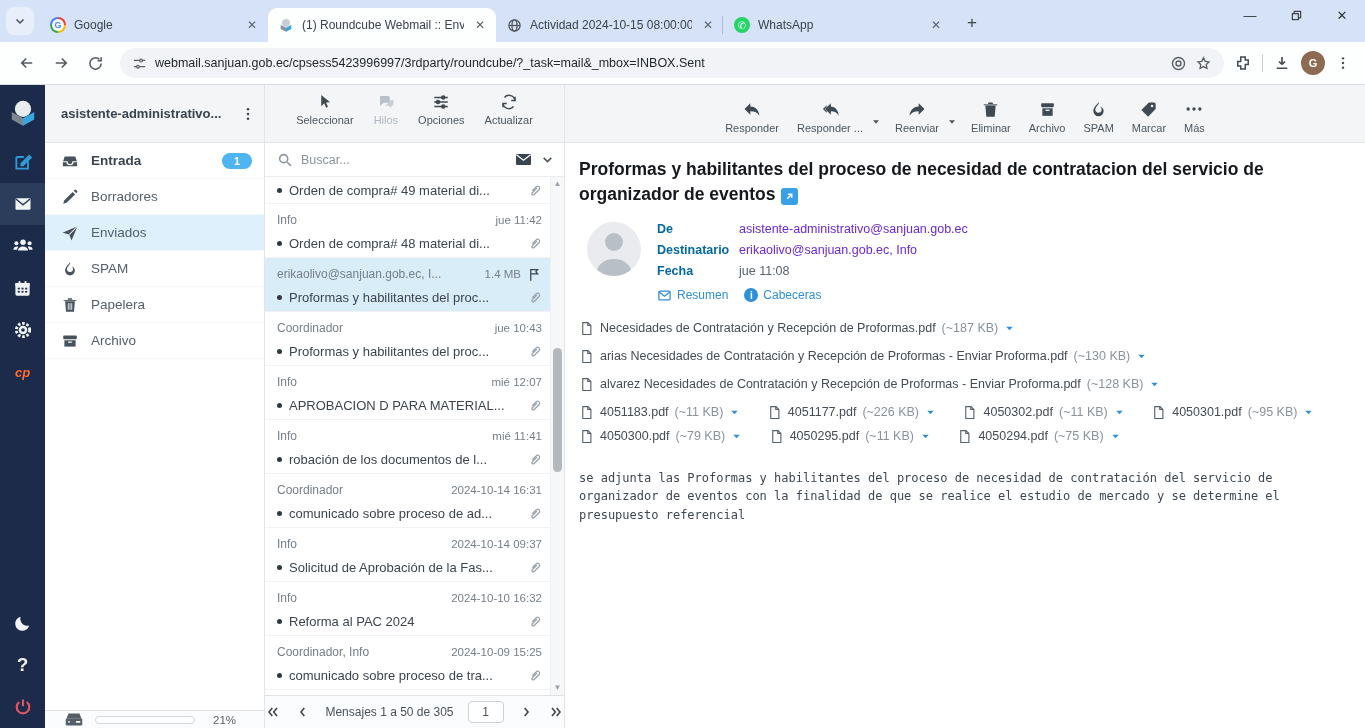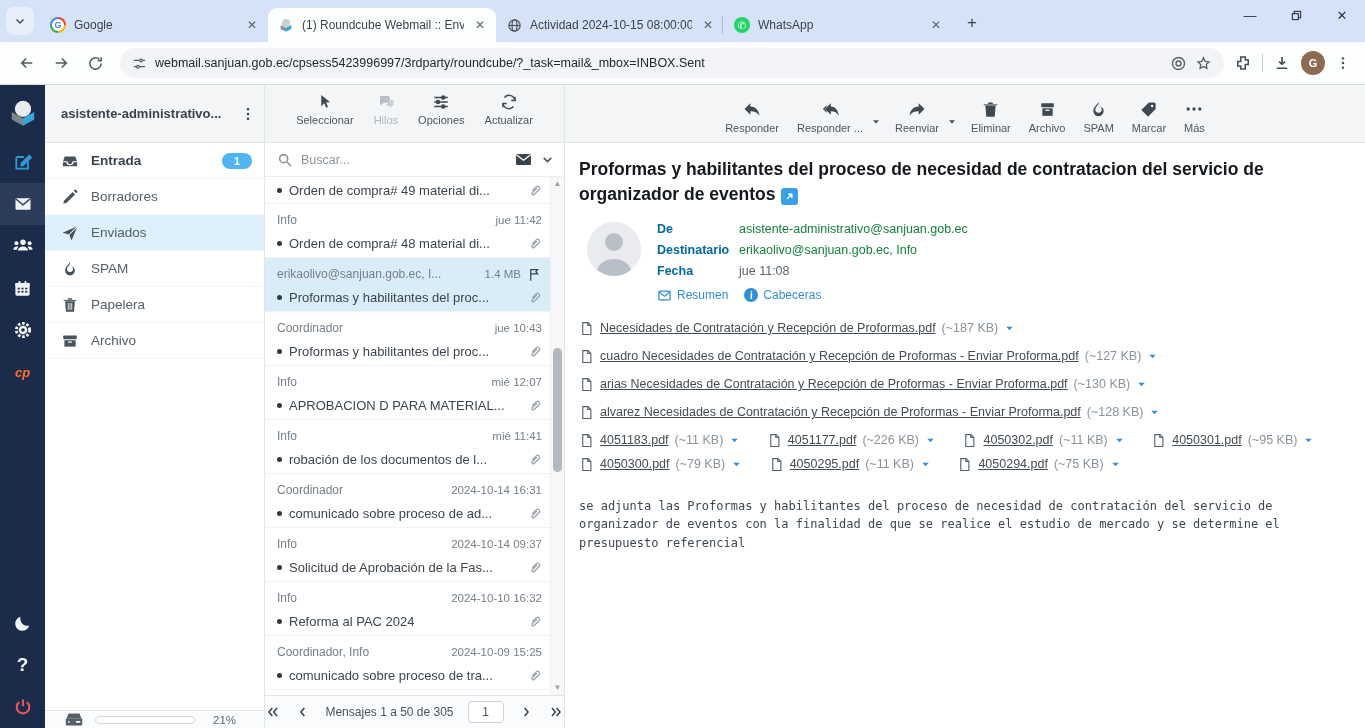--- a/index.html
+++ b/index.html
@@ -89,31 +89,31 @@
   .msg-toolbar { display:flex; align-items:center; justify-content:center; gap:6px; padding-top:6px; }
   .mt-caret { color:#4c565f; margin:10px 2px 0 -4px; display:flex; }
   .msg-content { flex:1; overflow:hidden; padding:14px 14px 0 14px; background:#fff; }
   .subject-line { font-size:17.5px; font-weight:bold; color:#15191d; line-height:1.45; max-width:800px; }
   .opennew { display:inline-flex; width:17px; height:17px; background:#3aa0e8; border-radius:3px; align-items:center; justify-content:center; color:#fff; vertical-align:-2px; margin-left:6px; }
   .hdr { display:flex; gap:16px; margin:14px 0 0 8px; }
   .avatar { width:54px; height:54px; border-radius:50%; background:#e9ebee; overflow:hidden; flex:0 0 54px; display:flex; align-items:flex-end; justify-content:center; }
   .hrows { font-size:12.5px; }
   .hrow { display:flex; margin-bottom:7px; }
   .hlabel { width:82px; font-weight:bold; color:#0369a1; flex:0 0 82px; }
-  .hval a, .bluelink { color:#15803d; text-decoration:none; }
+  .hval a, .bluelink { color:#6d28d9; text-decoration:none; }
   .hval.plain { color:#5a646d; }
   .hlinks { display:flex; gap:16px; margin-top:10px; font-size:12px; align-items:center; }
   .hlink { display:inline-flex; gap:5px; align-items:center; color:#2f8fd8; }
   .infodot { width:14px; height:14px; border-radius:50%; background:#2f8fd8; color:#fff; font-size:10px; font-weight:bold; display:inline-flex; align-items:center; justify-content:center; }
   .atts { margin-top:18px; max-width:810px; }
   .att { display:inline-flex; align-items:center; gap:6px; margin:0 22px 9px 0; white-space:nowrap; }
   .att-line .att { display:inline-flex; margin-bottom:0; }
   .att-line { margin-bottom:9px; }
   .docic { color:#57616b; display:flex; }
-  .att-name { font-size:12.5px; color:#444c54;text-decoration:underline; }
+  .att-name { font-size:12.5px; color:#444c54; }
   .att-size { font-size:12.5px; color:#8a939b; }
   .att-caret { color:#2f8fd8; display:flex; }
   .bodytext { margin-top:16px; max-width:810px; font-family:"DejaVu Sans Mono", monospace; font-size:12px; line-height:1.55; color:#3e4852; white-space:pre-wrap; }
 </style>
 </head>
 <body>
 
 <div class="screen">
 
   <div class="tabstrip">
@@ -751,35 +751,20 @@
                   </svg>
                 </span>
               </span></div>
           <div class="att-line"><span class="att">
                 <span class="docic">
                   <svg width="15" height="15" viewBox="0 0 24 24" fill="none" stroke="currentColor" stroke-width="1.8">
                     <path d="M6 2.5h8.5L19 7v14.5H6z"></path>
                     <path d="M14 2.5V7h5"></path>
                   </svg>
                 </span>
-                <span class="att-name">cuadro Necesidades de Contratación y Recepción de Proformas - Enviar Proforma.pdf</span>
-                <span class="att-size">(~127 KB)</span>
-                <span class="att-caret">
-                  <svg width="11" height="11" viewBox="0 0 24 24" fill="currentColor">
-                    <path d="M5 8l7 8 7-8z"></path>
-                  </svg>
-                </span>
-              </span></div>
-          <div class="att-line"><span class="att">
-                <span class="docic">
-                  <svg width="15" height="15" viewBox="0 0 24 24" fill="none" stroke="currentColor" stroke-width="1.8">
-                    <path d="M6 2.5h8.5L19 7v14.5H6z"></path>
-                    <path d="M14 2.5V7h5"></path>
-                  </svg>
-                </span>
                 <span class="att-name">arias Necesidades de Contratación y Recepción de Proformas - Enviar Proforma.pdf</span>
                 <span class="att-size">(~130 KB)</span>
                 <span class="att-caret">
                   <svg width="11" height="11" viewBox="0 0 24 24" fill="currentColor">
                     <path d="M5 8l7 8 7-8z"></path>
                   </svg>
                 </span>
               </span></div>
           <div class="att-line"><span class="att">
                 <span class="docic">

